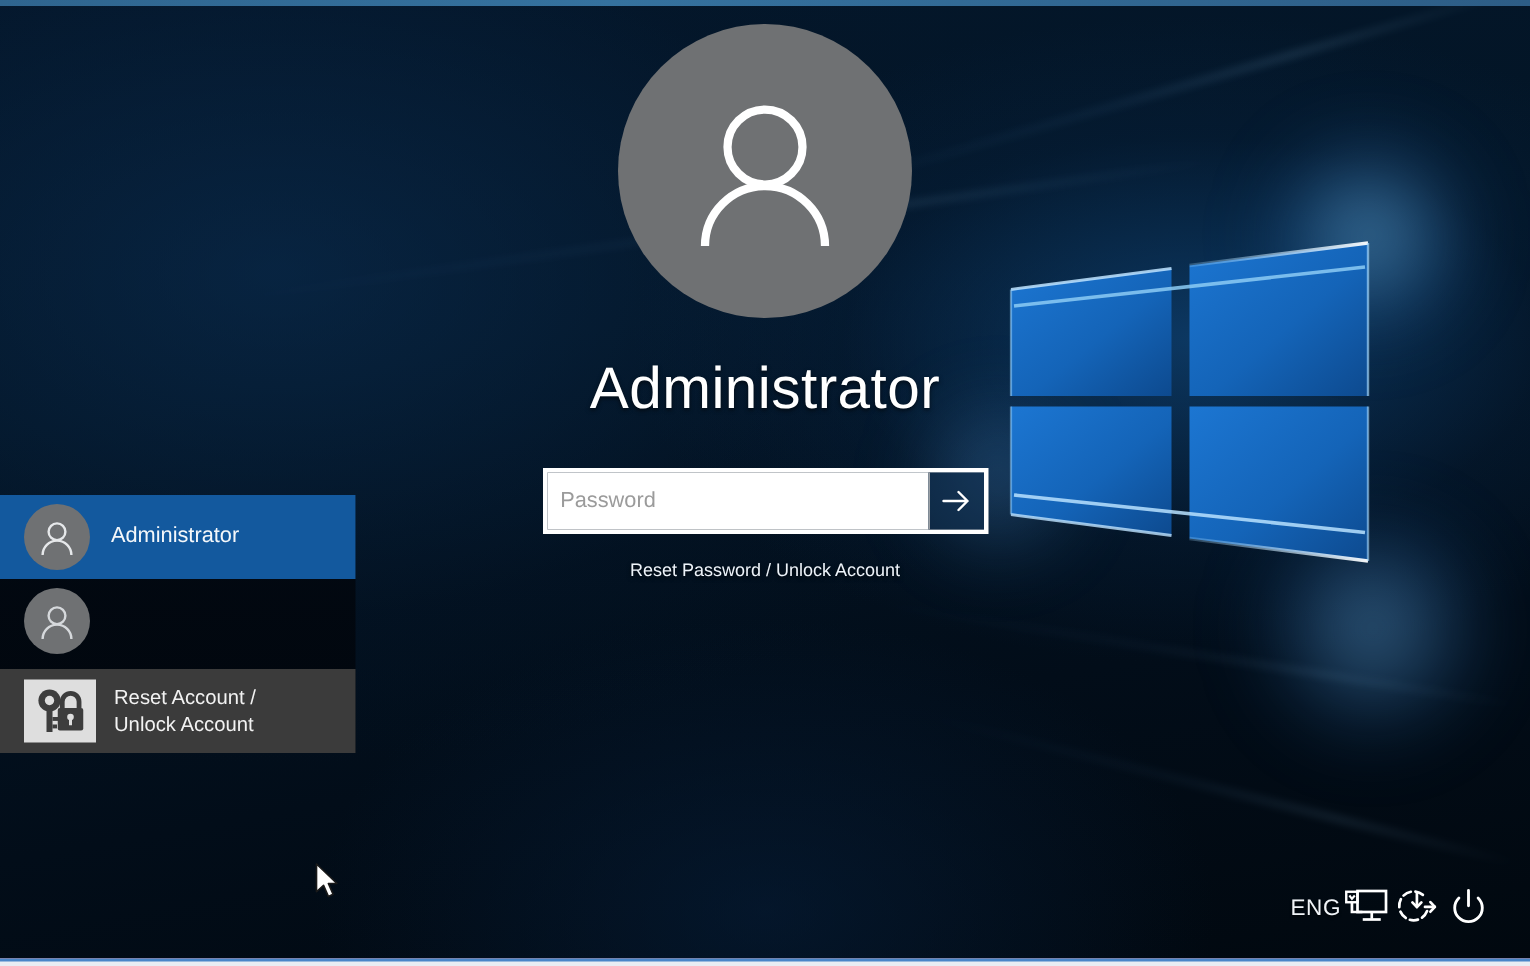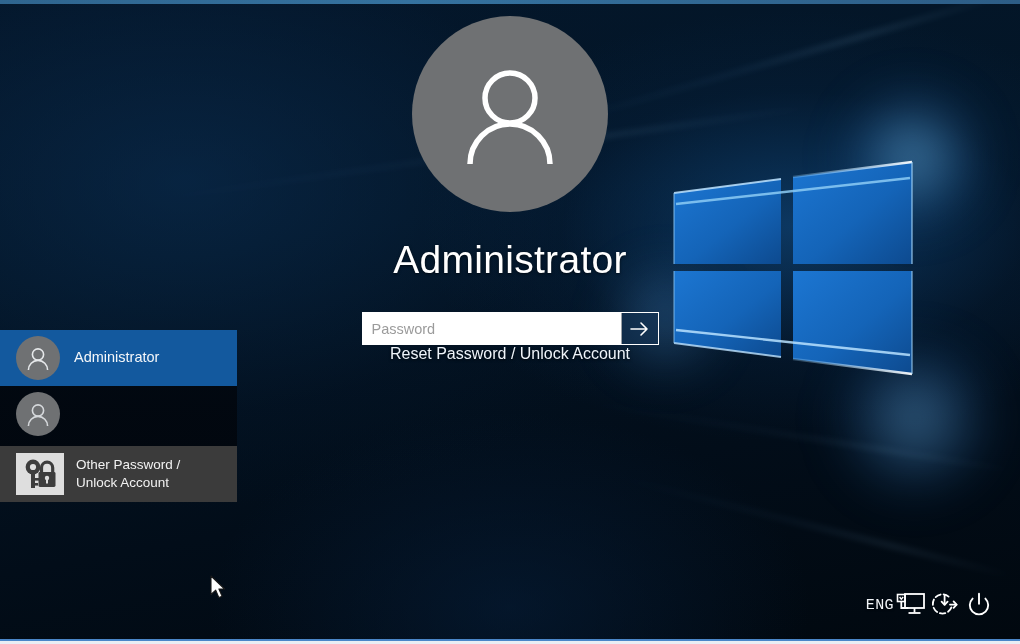--- a/index.html
+++ b/index.html
@@ -87,22 +87,22 @@
     font-size: 39px;
     font-weight: 300;
     letter-spacing: .3px;
     text-shadow: 0 1px 3px rgba(0,0,0,.6);
   }
 
   
   .pwd-row {
     margin-top: 30px;
     display: flex;
-    width: 297px; height: 33px;
-    border: 1px solid #ffffff;
+    width: 297px; height: 44px;
+    border: 3px solid #ffffff;
     background: rgba(0,0,0,0.12);
   }
   .pwd-input {
     flex: 1;
     border: none; outline: none;
     background: #ffffff;
     color: #222;
     font-family: "Liberation Sans", sans-serif;
     font-size: 14.5px;
     padding: 0 9px;
@@ -110,22 +110,23 @@
   .pwd-input::placeholder { color: #9b9b9b; opacity: 1; }
   .pwd-submit {
     width: 37px;
     background: rgba(22,56,92,0.55);
     border: none;
     border-left: 1px solid #9aa0a6;
     cursor: pointer;
     display: flex; align-items: center; justify-content: center;
   }
   .reset-link {
+    margin-top: 17px;
     color: #eef4fa;
-    font-size: 16px;
+    font-size: 12px;
     font-weight: 300;
     cursor: pointer;
     text-shadow: 0 1px 3px rgba(0,0,0,.7);
   }
 
   
   .user-list {
     position: absolute; left: 0; top: 330px;
     width: 237px;
     z-index: 30;
@@ -161,21 +162,20 @@
   .tool-text {
     margin-left: 12px;
     color: #f2f2f2; font-size: 13.5px; font-weight: 400; line-height: 1.35;
   }
 
   
   .tray {
     position: absolute; right: 24px; bottom: 22px;
     display: flex; align-items: center; 
     z-index: 40;
-    font-family: Liberation Mono, monospace;
   }
   .tray-lang {
     color: #f0f4f8; font-size: 15px; font-weight: 400;
     cursor: pointer; letter-spacing: .4px;
     text-shadow: 0 1px 2px rgba(0,0,0,.7);
   }
   .tray-btn {
     width: 34px; height: 34px;
     display: flex; align-items: center; justify-content: center;
     cursor: pointer;
@@ -293,21 +293,21 @@
           <rect x="13" y="20" width="4" height="2.6" fill="#3d3d3d"></rect>
           <rect x="13" y="25" width="3" height="2.6" fill="#3d3d3d"></rect>
 
           <path d="M19.5,14 v-4.2 a5.6,5.6 0 0 1 11.2,0 V14" fill="none" stroke="#3d3d3d" stroke-width="3.2"></path>
           <rect x="16.5" y="14" width="17" height="15" rx="1.4" fill="#3d3d3d"></rect>
           <circle cx="25" cy="20" r="2.2" fill="#dedede"></circle>
           <rect x="24" y="20.5" width="2" height="5" fill="#dedede"></rect>
         </svg>
       </div>
       <div class="tool-text">
-        <div>Other Password /</div>
+        <div>Reset Account /</div>
         <div>Unlock Account</div>
       </div>
     </div>
 
   </div>
 
   <div class="tray">
 
     <div class="tray-lang">ENG</div>
 

